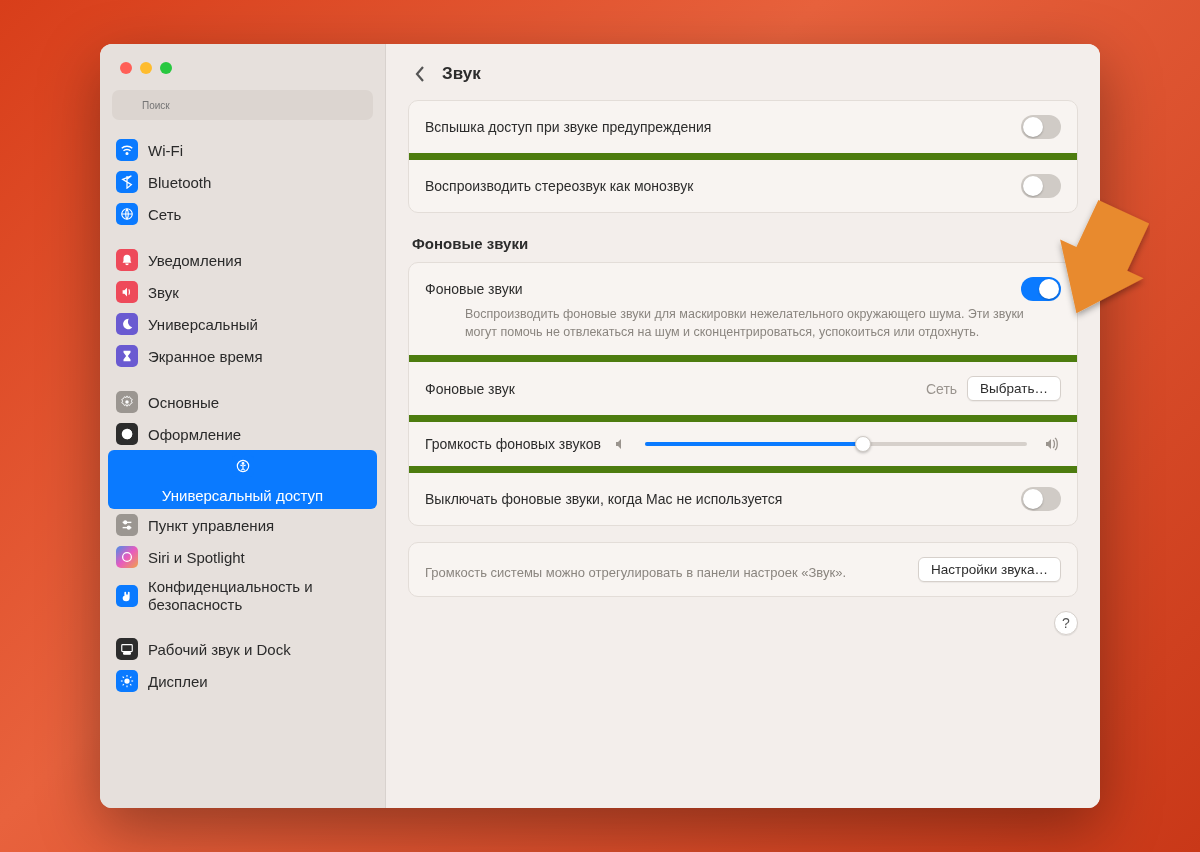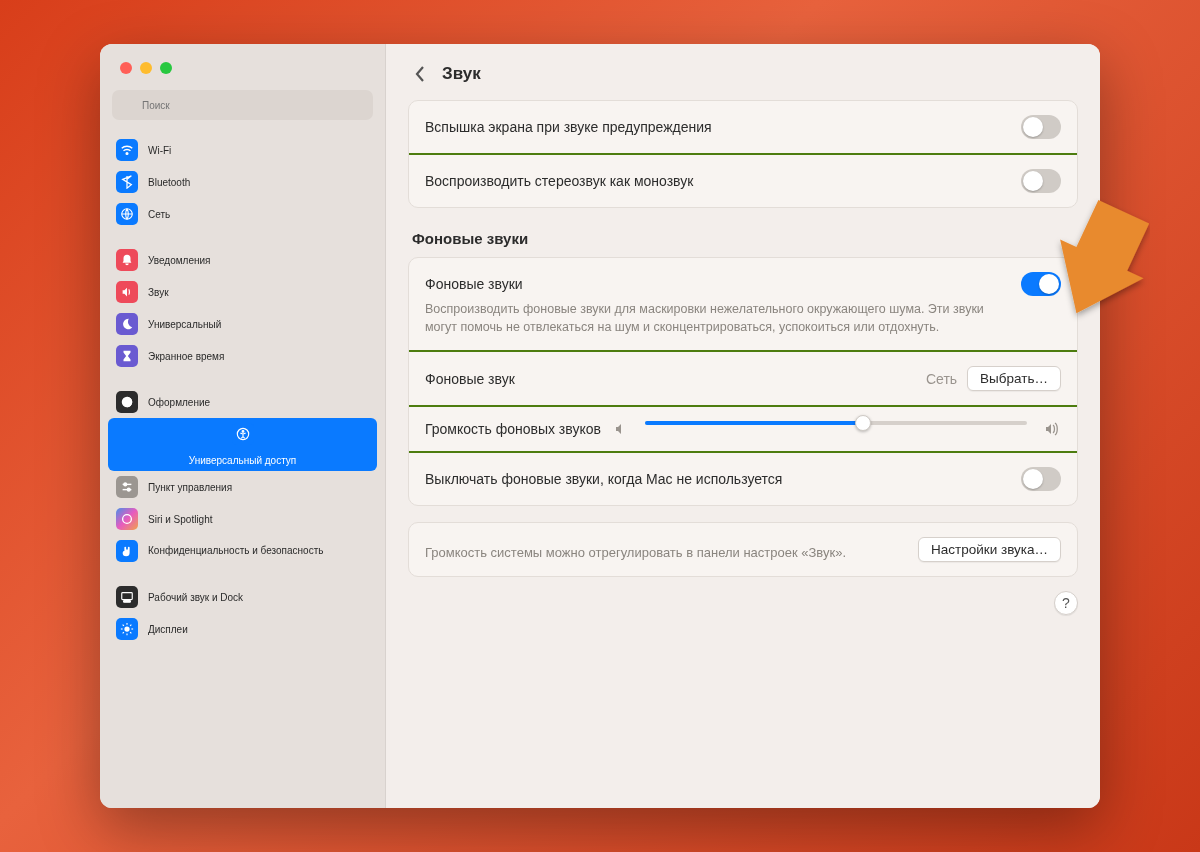--- a/index.html
+++ b/index.html
@@ -24,62 +24,62 @@
   background: #dcd5d0; padding: 0 10px 0 30px; font-size: 10px; color: #5d5a57;
   position: relative;
 }
 .search-box { position: relative; }
 .search-box .mag {
   position: absolute; left: 9px; top: 7px; width: 16px; height: 16px; color: #8a8683;
 }
 .side-list { flex: 1; overflow-y: auto; padding: 2px 8px 12px 8px; }
 .side-item {
   display: flex; align-items: center; gap: 10px; padding: 5px 8px;
-  border-radius: 6px; font-size: 10px; color: #2a2a2a; cursor: default;
+  border-radius: 6px; font-size: 15px; color: #2a2a2a; cursor: default;
 }
 .side-item.selected { background: #0a7aff; color: #fff; flex-direction: column; }
 .side-icon {
   width: 22px; height: 22px; border-radius: 5px; display: flex;
   align-items: center; justify-content: center; flex-shrink: 0; font-size: 12px;
 }
 .side-icon svg { width: 14px; height: 14px; }
 .gap { height: 14px; }
 
 .main { flex: 1; background: #f3eeeb; display: flex; flex-direction: column; padding: 0 22px 18px 22px; overflow-y:auto;}
 .header { display: flex; align-items: center; gap: 10px; padding: 18px 0 14px 0; }
 .back-btn { width: 24px; height: 24px; display:flex; align-items:center; justify-content:center; color:#555; cursor:default;}
 .header-title { font-size: 17px; font-weight: 600; color: #2c2c2c; }
 .card {
   background: #f8f4f1; border: 1px solid #e3ddd8; border-radius: 10px; overflow: hidden;
 }
 .row {
   display: flex; align-items: center; justify-content: space-between;
   padding: 14px 16px; font-size: 14px; color: #2c2c2c;
 }
-.row + .row { border-top: 2px solid #4d7c0f; }
+.row + .row { border-top: 7px solid #4d7c0f; }
 .section-title { font-size: 15px; font-weight: 600; color: #2c2c2c; padding: 22px 4px 10px 4px; }
-.desc { font-size: 12.5px; color: #8a857f; line-height: 1.45; margin-top: 4px; max-width: 560px;}
+.desc { font-size: 12.5px; color: #8a857f; line-height: 1.45; margin-top: 4px; max-width: 560px; margin-left: 40px;}
 .row-col { flex-direction: column; align-items: stretch; }
 .row-head { display:flex; justify-content:space-between; align-items:center; width:100%;}
 .toggle {
   width: 40px; height: 24px; border-radius: 12px; background: #d0cbc6; position: relative; flex-shrink:0;
 }
 .toggle::after {
   content: ""; position: absolute; width: 20px; height: 20px; border-radius: 50%;
   background: #fff; top: 2px; left: 2px; box-shadow: 0 1px 2px rgba(0,0,0,.25);
 }
 .toggle.on { background: #0a7aff; }
 .toggle.on::after { left: 18px; }
 .right-group { display:flex; align-items:center; gap:10px; }
 .muted { color:#9a948e; font-size:14px; }
 .btn {
   background: #fff; border: 1px solid #d6d0cb; border-radius: 6px; padding: 4px 12px;
   font-size: 13.5px; color: #2c2c2c; box-shadow: 0 1px 1px rgba(0,0,0,.05); cursor:default;
 }
-.slider-row { display:flex; gap:12px; width:100%; }
+.slider-row { display:flex; align-items:center; gap:12px; width:100%; }
 .slider-label { font-size:14px; color:#2c2c2c; flex-shrink:0; }
 .slider-track {
   flex:1; height:4px; background:#d6d0cb; border-radius:2px; position:relative; margin:0 4px;
 }
 .slider-fill { position:absolute; left:0; top:0; height:100%; background:#0a7aff; border-radius:2px; }
 .slider-knob {
   position:absolute; top:50%; width:16px; height:16px; border-radius:50%;
   background:#fff; border:1px solid #cfcac5; box-shadow:0 1px 3px rgba(0,0,0,.25);
   transform:translate(-50%,-50%);
 }
@@ -174,20 +174,29 @@
         </div>
       <div class="side-item">
           <span class="side-icon" style="background:#6a5ad1;color:#fff">
             <svg viewBox="0 0 16 16" fill="currentColor">
               <path d="M4 2h8v2l-3 4 3 4v2H4v-2l3-4-3-4z"></path>
             </svg>
           </span>
           <span>Экранное время</span>
         </div>
       <div class="gap"></div>
+      <div class="side-item">
+          <span class="side-icon" style="background:#9b9691;color:#fff">
+            <svg viewBox="0 0 16 16" fill="currentColor">
+              <circle cx="8" cy="8" r="2"></circle>
+              <path d="M8 1l1 2 2-1 1 2 2 1-1 2 1 2-2 1-1 2-2-1-1 2-1-2-2 1-1-2-2-1 1-2-1-2 2-1 1-2 2 1z" fill="none" stroke="currentColor" stroke-width="1"></path>
+            </svg>
+          </span>
+          <span>Основные</span>
+        </div>
       <div class="side-item">
           <span class="side-icon" style="background:#2c2c2c;color:#fff">
             <svg viewBox="0 0 16 16" fill="currentColor">
               <circle cx="8" cy="8" r="6"></circle>
               <path d="M8 2a6 6 0 0 1 0 12z" fill="#fff"></path>
             </svg>
           </span>
           <span>Оформление</span>
         </div>
       <div class="side-item selected">
@@ -263,21 +272,21 @@
       <div class="back-btn">
         <svg width="12" height="18" viewBox="0 0 12 18" fill="none" stroke="currentColor" stroke-width="2.2">
             <path d="M9 2L3 9l6 7"></path>
           </svg>
       </div>
       <div class="header-title">Звук</div>
     </div>
 
     <div class="card">
       <div class="row">
-        <span>Вспышка экрана при звуке предупреждения</span>
+        <span>Вспышка доступ при звуке предупреждения</span>
         <div class="toggle"></div>
       </div>
       <div class="row">
         <span>Воспроизводить стереозвук как монозвук</span>
         <div class="toggle"></div>
       </div>
     </div>
 
     <div class="section-title">Фоновые звуки</div>
 

